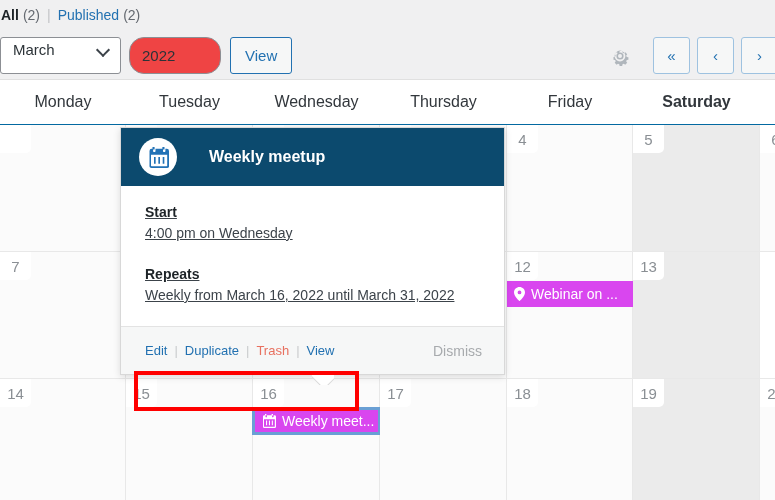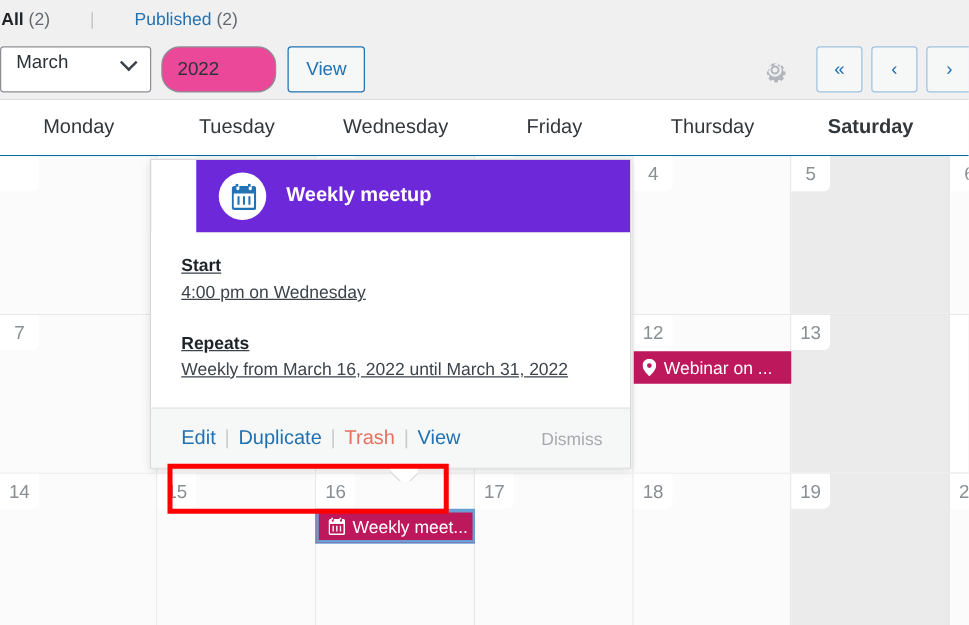--- a/index.html
+++ b/index.html
@@ -22,21 +22,20 @@
 
   
   .subsubsub {
     position: absolute;
     left: 0; top: 0;
     height: 30px;
     display: flex;
     align-items: center;
     font-size: 14px;
     padding-left: 1px;
-    gap: 25px;
   }
   .ss-item { display: flex; align-items: baseline; }
   .ss-current {
     color: #1d2327;
     font-weight: 700;
     font-size: 14px;
   }
   .ss-link {
     color: #2271b1;
     font-size: 14px;
@@ -91,21 +90,21 @@
     border-right: 2px solid #3c434a;
     border-bottom: 2px solid #3c434a;
     transform: rotate(45deg);
   }
   .year-input {
     width: 92px;
     height: 37px;
     margin-left: 8px;
     border: 1px solid #8c8f94;
     border-radius: 15px;
-    background: #ec4899;
+    background: #ef4444;
     font-size: 15px;
     color: #2c3338;
     padding: 0 0 0 12px;
     font-family: "Liberation Sans", sans-serif;
     outline: none;
   }
   .view-btn {
     height: 37px;
     margin-left: 9px;
     padding: 0 14px;
@@ -211,21 +210,21 @@
     font-size: 15px;
     color: #8a8f94;
     padding: 0 6px;
   }
 
   .chip {
     position: absolute;
     left: 0;
     top: 29px;
     height: 26px;
-    background: #be185d;
+    background: #d946ef;
     color: #fff;
     font-size: 14px;
     display: flex;
     align-items: center;
     gap: 6px;
     padding: 0 7px;
     white-space: nowrap;
     overflow: hidden;
     cursor: pointer;
   }
@@ -257,26 +256,25 @@
     content: "";
     position: absolute;
     left: 1px; top: -11px;
     width: 20px; height: 20px;
     background: #fff;
     border: 1px solid #d8d8d8;
     transform: rotate(45deg);
   }
   .popup-head {
     height: 58px;
-    background: #6d28d9;
+    background: #0c4a6e;
     display: flex;
     align-items: center;
     padding-left: 18px;
-    gap: 16px;
-    margin-left: 36px;
+    gap: 32px;
   }
   .pop-avatar {
     width: 38px; height: 38px;
     border-radius: 50%;
     background: #fff;
     display: flex;
     align-items: center;
     justify-content: center;
     flex: 0 0 auto;
   }
@@ -310,21 +308,21 @@
     border-top: 1px solid #e3e3e3;
     display: flex;
     align-items: center;
     justify-content: space-between;
     padding: 0 22px 0 24px;
     position: relative;
   }
   .foot-actions {
     display: flex;
     align-items: center;
-    font-size: 16px;
+    font-size: 13px;
   }
   .act {
     color: #2271b1;
     text-decoration: none;
     cursor: pointer;
   }
   .act.danger { color: #e8705f; }
   .act-sep {
     color: #c9cbcd;
     margin: 0 7px;
@@ -382,22 +380,22 @@
     <div class="nav-btn">‹</div>
     <div class="nav-btn">›</div>
   </div>
 
   <div class="calendar">
 
     <div class="cal-head">
       <div class="dh">Monday</div>
       <div class="dh">Tuesday</div>
       <div class="dh">Wednesday</div>
+      <div class="dh">Thursday</div>
       <div class="dh">Friday</div>
-      <div class="dh">Thursday</div>
       <div class="dh">Saturday</div>
       <div class="dh"></div>
     </div>
 
     <div class="cal-body">
 
       <div class="week">
         <div class="cell">
             <div class="daynum"></div>
           </div>

